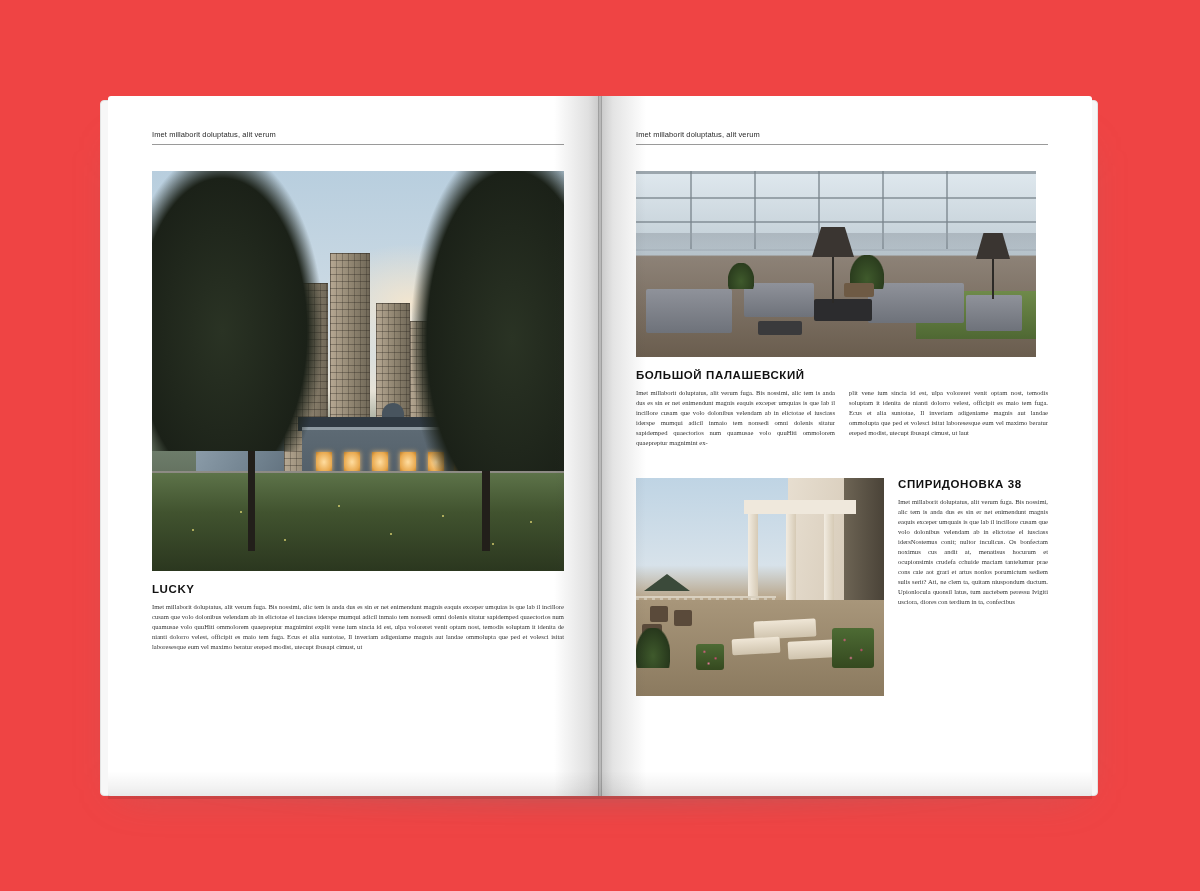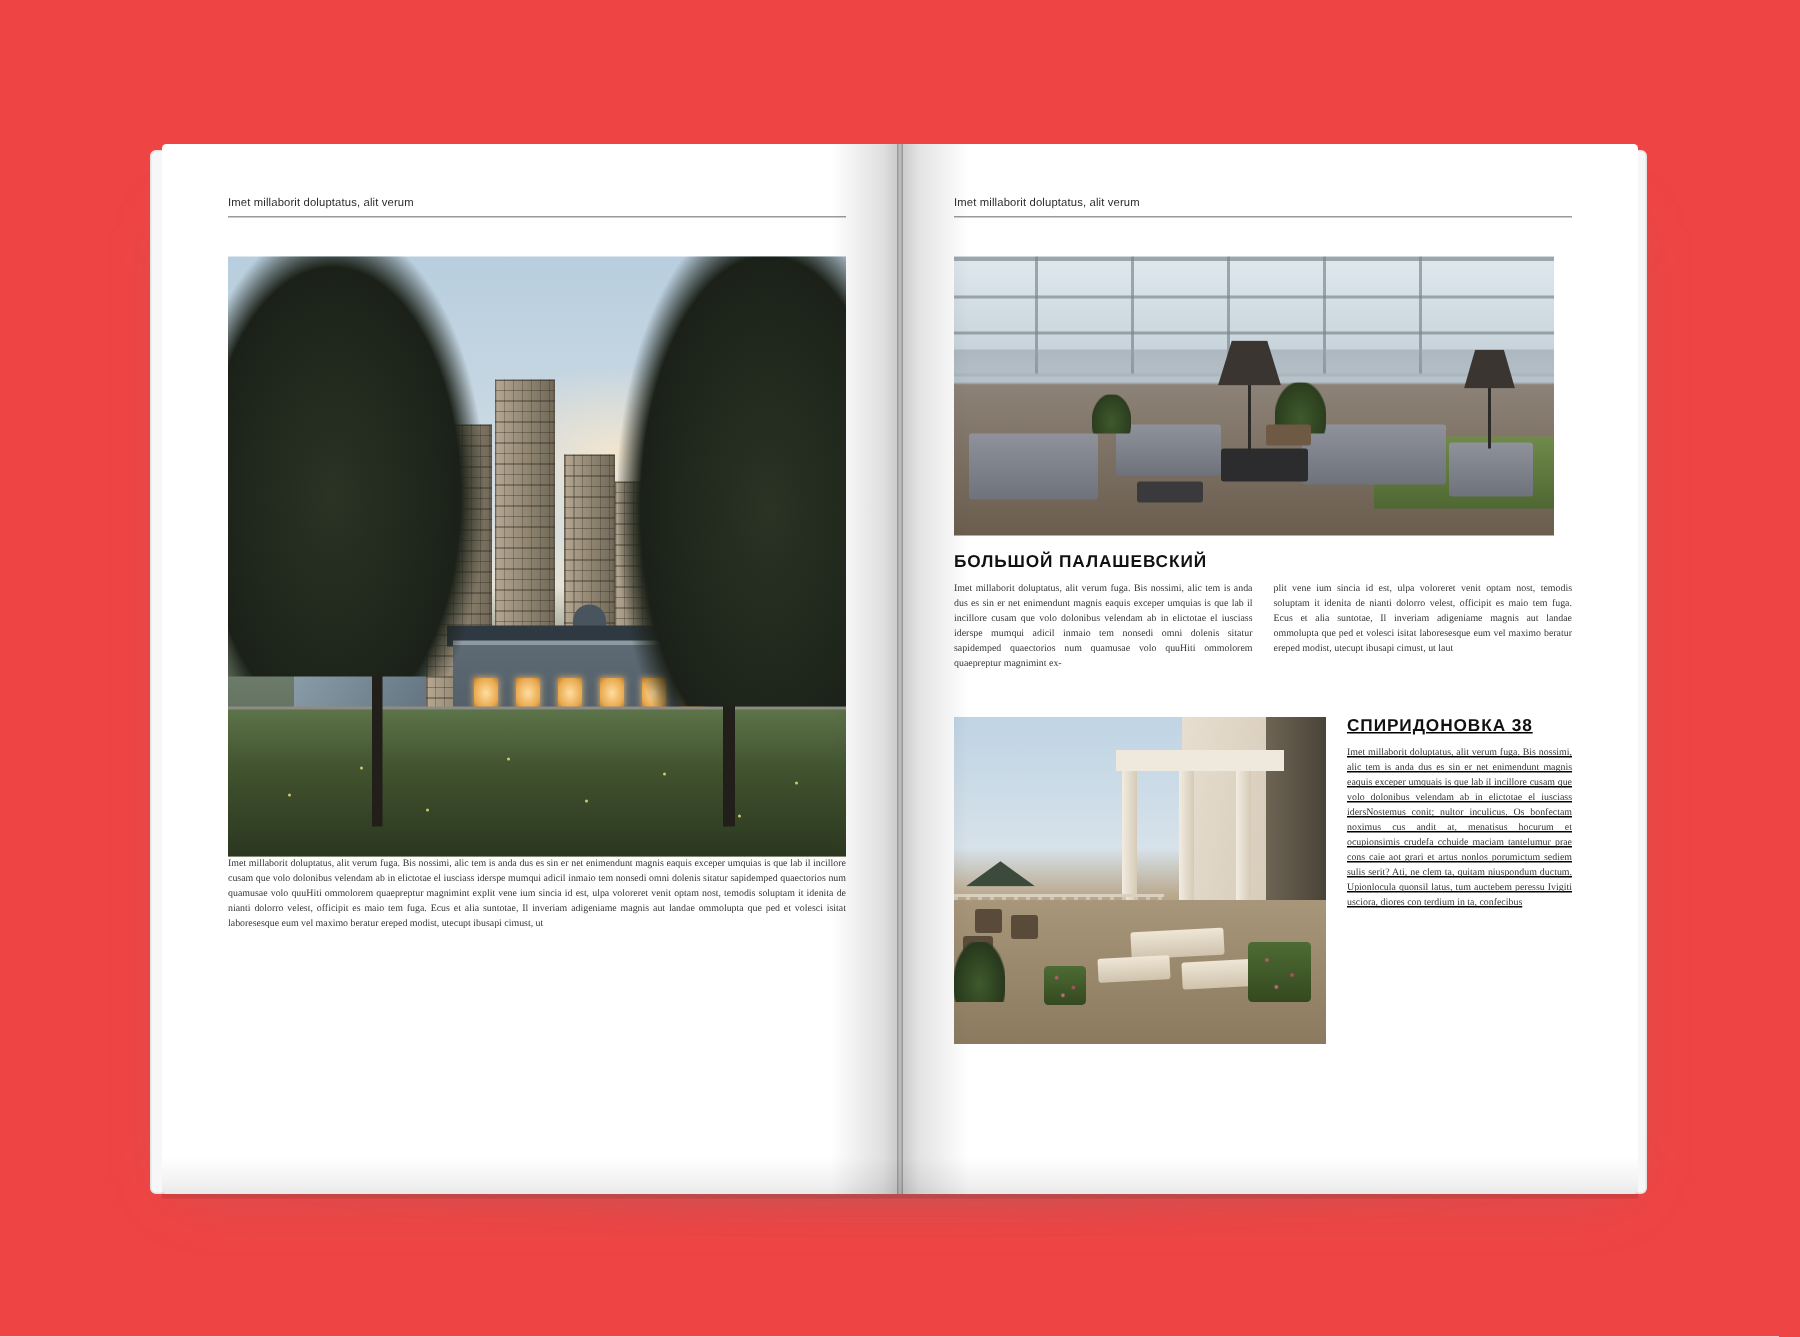--- a/index.html
+++ b/index.html
@@ -390,20 +390,21 @@
           <div class="lawn-speck" style="left:290px; bottom:54px;"></div>
           <div class="lawn-speck" style="left:340px; bottom:26px;"></div>
           <div class="lawn-speck" style="left:378px; bottom:48px;"></div>
 
           <div class="trunk" style="left:96px; top:150px; width:7px; height:230px;"></div>
           <div class="trunk" style="left:330px; top:120px; width:8px; height:260px;"></div>
           <div class="tree tl"></div>
           <div class="tree tr"></div>
         </div>
 
+        <h2 class="title">LUCKY</h2>
         <div class="body-text">Imet millaborit doluptatus, alit verum fuga. Bis nossimi, alic tem is anda dus es sin er net enimendunt magnis eaquis exceper umquias is que lab il incillore cusam que volo dolonibus velendam ab in elictotae el iusciass iderspe mumqui adicil inmaio tem nonsedi omni dolenis sitatur sapidemped quaectorios num quamusae volo quuHiti ommolorem quaepreptur magnimint explit vene ium sincia id est, ulpa voloreret venit optam nost, temodis soluptam it idenita de nianti dolorro velest, officipit es maio tem fuga. Ecus et alia suntotae, Il inveriam adigeniame magnis aut landae ommolupta que ped et volesci isitat laboresesque eum vel maximo beratur ereped modist, utecupt ibusapi cimust, ut</div>
       </div>
     </div>
 
     <div class="page right">
       <div class="page-inner">
         <div class="running-head">Imet millaborit doluptatus, alit verum</div>
 
         <div class="photo" id="photo-palashevsky">
           <div class="glassroof">
@@ -460,21 +461,21 @@
 
             <div class="lounger" style="left:118px; top:142px; width:62px; height:18px; transform:rotate(-3deg);"></div>
             <div class="lounger" style="left:152px; top:162px; width:66px; height:18px; transform:rotate(-3deg);"></div>
             <div class="lounger" style="left:96px; top:160px; width:48px; height:16px; transform:rotate(-3deg);"></div>
 
             <div class="flowers" style="left:196px; top:150px; width:42px; height:40px;"></div>
             <div class="flowers" style="left:60px; top:166px; width:28px; height:26px;"></div>
             <div class="plant" style="left:0; top:150px; width:34px; height:40px; background:radial-gradient(ellipse at 50% 70%, #3f5a2c, #27381c 70%, rgba(0,0,0,0) 76%);"></div>
           </div>
 
-          <div style="flex:1; padding-top:0;text-decoration:underline;">
+          <div style="flex:1; padding-top:0;">
             <h2 class="title" style="margin-top:0;">СПИРИДОНОВКА 38</h2>
             <div class="body-text">Imet millaborit doluptatus, alit verum fuga. Bis nossimi, alic tem is anda dus es sin er net enimendunt magnis eaquis exceper umquais is que lab il incillore cusam que volo dolonibus velendam ab in elictotae el iusciass idersNostemus conit; nultor inculicus. Os bonfectam noximus cus andit at, menatisus hocurum et ocupionsimis crudefa cchuide maciam tantelumur prae cons caie aot grari et artus nonlos porumictum sediem sulis serit? Ati, ne clem ta, quitam niuspondum ductum. Upionlocula quonsil latus, tum auctebem peressu Ivigiti usciora, diores con terdium in ta, confecibus</div>
           </div>
         </div>
       </div>
     </div>
 
     <div class="gutter l"></div>
     <div class="gutter r"></div>
     <div class="spine"></div>

